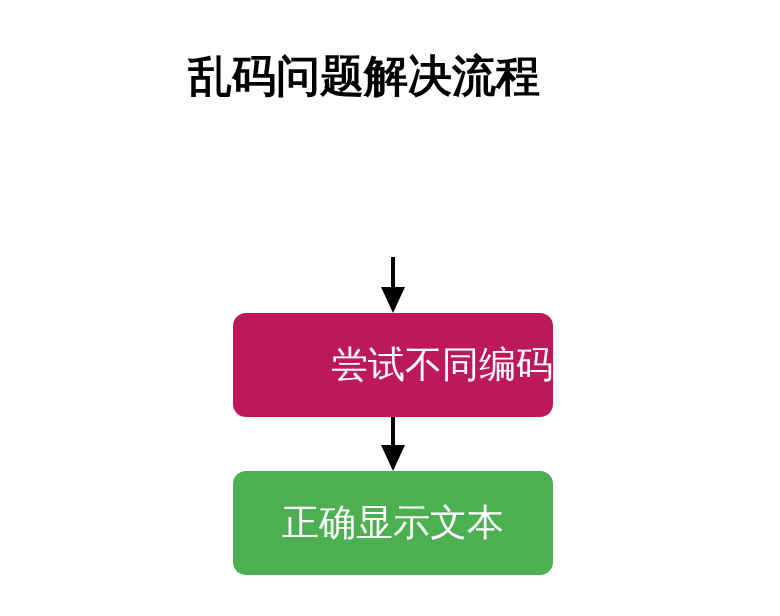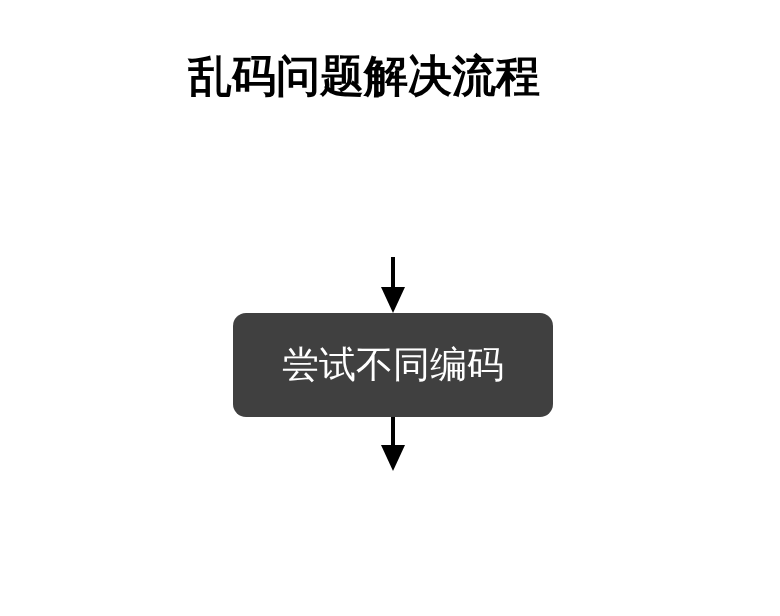--- a/index.html
+++ b/index.html
@@ -77,23 +77,26 @@
 <div class="canvas">
 
   <h1 class="title">乱码问题解决流程</h1>
 
 
   <div class="arrow arrow-1">
     <div class="arrow-line" style="background: rgb(0, 0, 0);"></div>
     <div class="arrow-head" style="background: rgb(0, 0, 0);"></div>
   </div>
 
-  <div class="node node-2" style="background: #404040;">
+  <div class="node node-2" style="background: #be185d; justify-content: flex-end;">
     <span>尝试不同编码</span>
   </div>
 
   <div class="arrow arrow-2">
     <div class="arrow-line" style="background: rgb(0, 0, 0);"></div>
     <div class="arrow-head" style="background: rgb(0, 0, 0);"></div>
   </div>
 
+  <div class="node node-3" style="background: rgb(76, 175, 80);">
+    <span>正确显示文本</span>
+  </div>
 
 </div>
 
 </body></html>

